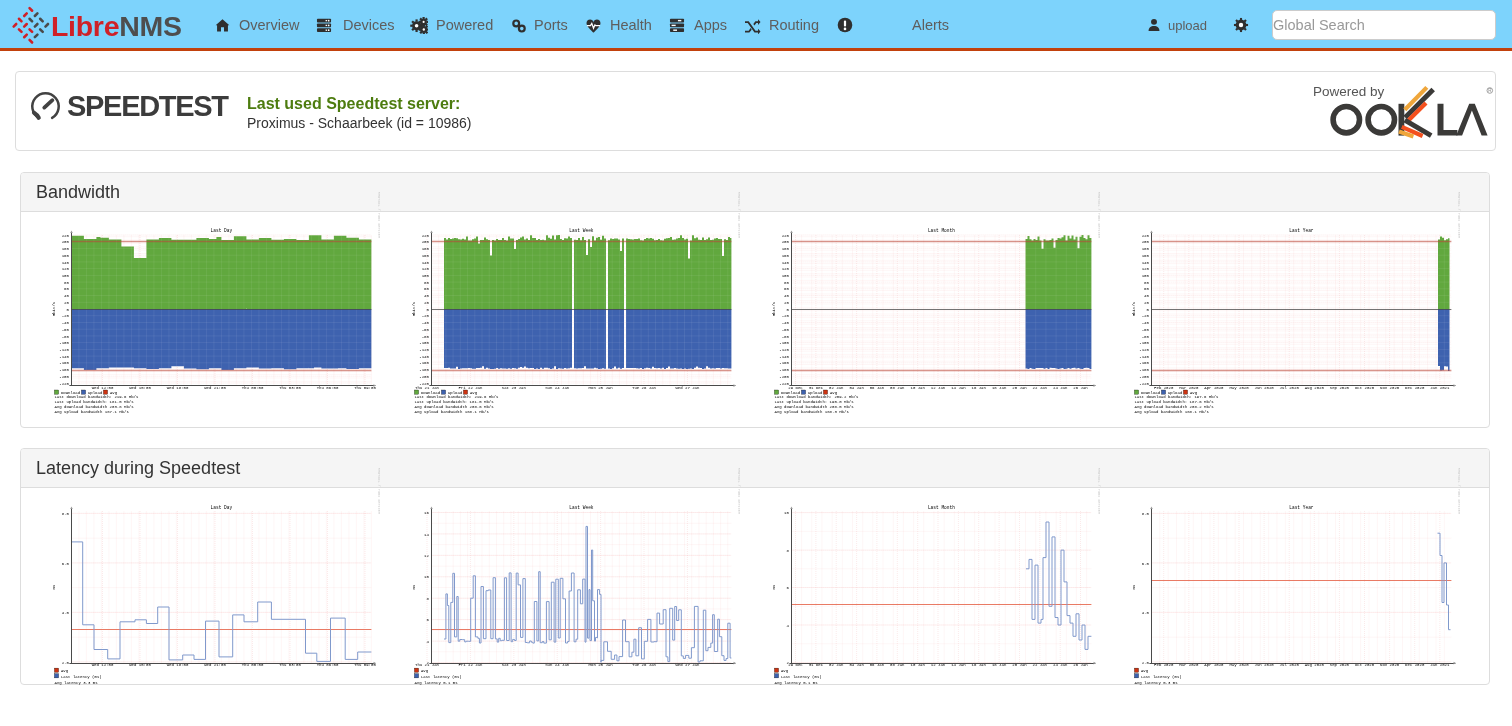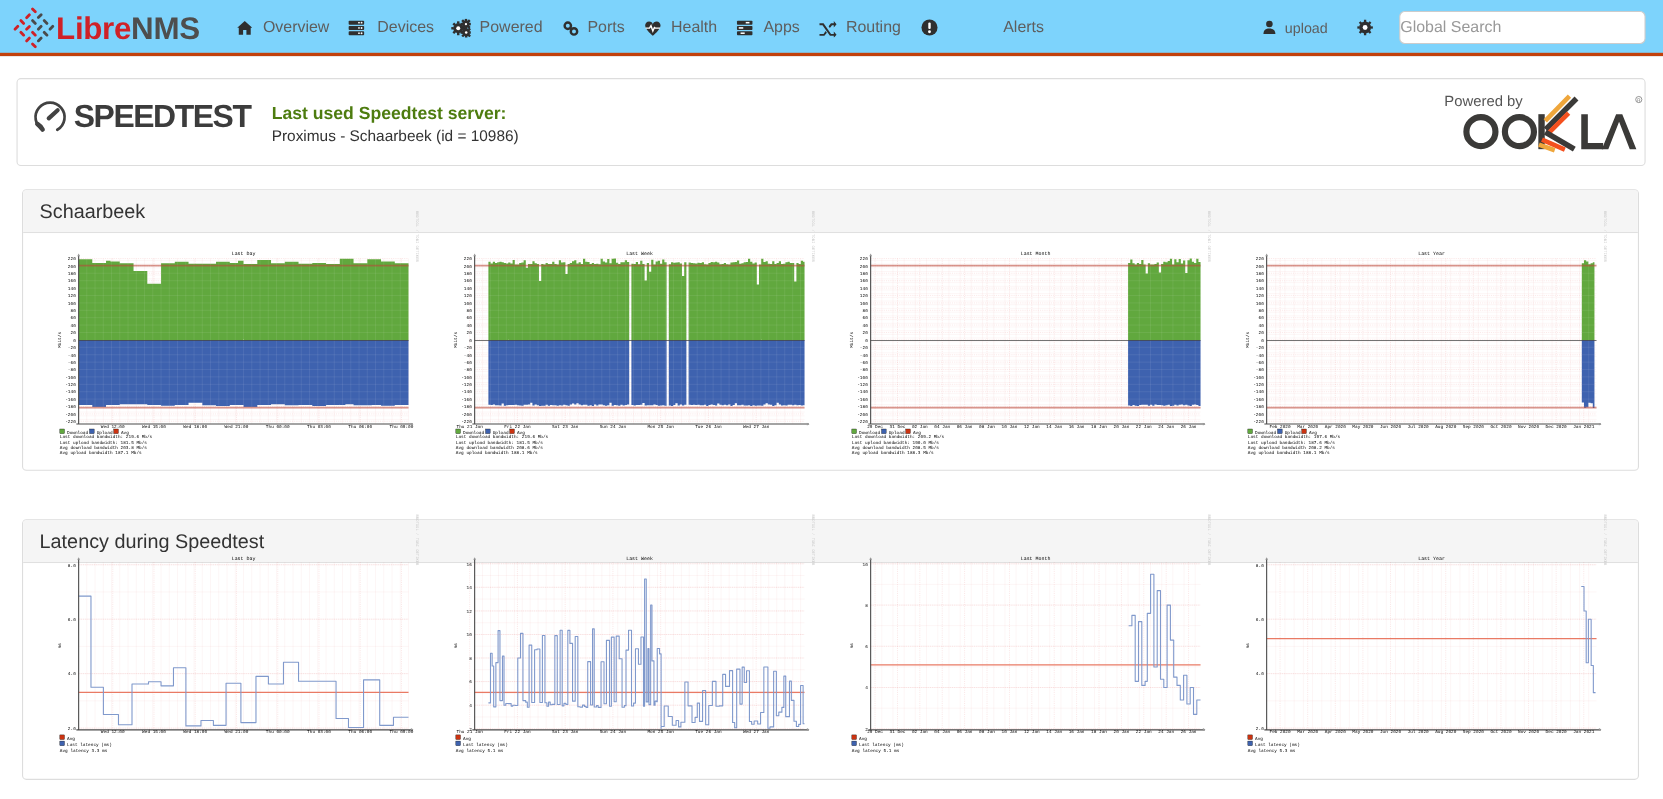--- a/index.html
+++ b/index.html
@@ -175,24 +175,24 @@
         <path d="M99.0 51.5 L113.4 56.6" stroke="#efa63b" stroke-width="4.2"></path>
       </g>
       <path d="M137.5 23.8 H143.5 V50.1 H157.4 V55.6 H137.5 Z" fill="#3b3a38"></path>
       <path d="M169.2 23.8 h5.6 L187.6 55.6 h-6 L171.9 30.6 162.1 55.6 h-5.9 Z" fill="#3b3a38"></path>
       <circle cx="189.8" cy="10.5" r="2.8" stroke="#888" stroke-width="0.8" fill="none"></circle>
       <text x="189.8" y="12.3" font-size="4.5" text-anchor="middle" fill="#888" font-family="Liberation Sans">R</text>
     </svg>
 
 <div class="panel" style="left:20px;top:172px;width:1470px;height:256px">
   <div class="phead">
-        <span class="ptitle">Schaarbeek</span>
+        <span class="ptitle">Bandwidth</span>
       </div>
 </div>
-<div class="panel" style="left:20px;top:472px;width:1470px;height:237px">
+<div class="panel" style="left:20px;top:448px;width:1470px;height:237px">
   <div class="phead">
         <span class="ptitle">Latency during Speedtest</span>
       </div>
 </div>
 <svg width="1512" height="726" viewBox="0 0 1512 726" style="position:absolute;left:0;top:0">
       <path d="M71.4 235.0V385.5M78.9 235.0V385.5M86.4 235.0V385.5M93.9 235.0V385.5M101.4 235.0V385.5M108.9 235.0V385.5M116.4 235.0V385.5M123.9 235.0V385.5M131.4 235.0V385.5M138.9 235.0V385.5M146.4 235.0V385.5M153.9 235.0V385.5M161.4 235.0V385.5M168.9 235.0V385.5M176.4 235.0V385.5M183.9 235.0V385.5M191.4 235.0V385.5M198.9 235.0V385.5M206.4 235.0V385.5M213.9 235.0V385.5M221.4 235.0V385.5M228.9 235.0V385.5M236.4 235.0V385.5M243.9 235.0V385.5M251.4 235.0V385.5M258.9 235.0V385.5M266.4 235.0V385.5M273.9 235.0V385.5M281.4 235.0V385.5M288.9 235.0V385.5M296.4 235.0V385.5M303.9 235.0V385.5M311.4 235.0V385.5M318.9 235.0V385.5M326.4 235.0V385.5M333.9 235.0V385.5M341.4 235.0V385.5M348.9 235.0V385.5M356.4 235.0V385.5M363.9 235.0V385.5M371.4 235.0V385.5" stroke="rgba(235,140,140,0.11)" fill="none" stroke-width="0.7"></path>
       <path d="M102.5 235.0V385.5M140.0 235.0V385.5M177.5 235.0V385.5M215.0 235.0V385.5M252.5 235.0V385.5M290.0 235.0V385.5M327.5 235.0V385.5M365.0 235.0V385.5" stroke="rgba(225,95,95,0.17)" fill="none" stroke-width="0.8" stroke-dasharray="1,1"></path>
       <path d="M71.4 381.3H371.4M71.4 378.0H371.4M71.4 374.6H371.4M71.4 371.2H371.4M71.4 367.9H371.4M71.4 364.5H371.4M71.4 361.1H371.4M71.4 357.8H371.4M71.4 354.4H371.4M71.4 351.1H371.4M71.4 347.7H371.4M71.4 344.3H371.4M71.4 341.0H371.4M71.4 337.6H371.4M71.4 334.2H371.4M71.4 330.9H371.4M71.4 327.5H371.4M71.4 324.1H371.4M71.4 320.8H371.4M71.4 317.4H371.4M71.4 314.0H371.4M71.4 310.7H371.4M71.4 307.3H371.4M71.4 304.0H371.4M71.4 300.6H371.4M71.4 297.2H371.4M71.4 293.9H371.4M71.4 290.5H371.4M71.4 287.1H371.4M71.4 283.8H371.4M71.4 280.4H371.4M71.4 277.0H371.4M71.4 273.7H371.4M71.4 270.3H371.4M71.4 266.9H371.4M71.4 263.6H371.4M71.4 260.2H371.4M71.4 256.9H371.4M71.4 253.5H371.4M71.4 250.1H371.4M71.4 246.8H371.4M71.4 243.4H371.4M71.4 240.0H371.4M71.4 236.7H371.4" stroke="rgba(235,140,140,0.11)" fill="none" stroke-width="0.7"></path>
       <path d="M71.4 383.0H371.4M71.4 376.3H371.4M71.4 369.6H371.4M71.4 362.8H371.4M71.4 356.1H371.4M71.4 349.4H371.4M71.4 342.6H371.4M71.4 335.9H371.4M71.4 329.2H371.4M71.4 322.5H371.4M71.4 315.7H371.4M71.4 309.0H371.4M71.4 302.3H371.4M71.4 295.5H371.4M71.4 288.8H371.4M71.4 282.1H371.4M71.4 275.4H371.4M71.4 268.6H371.4M71.4 261.9H371.4M71.4 255.2H371.4M71.4 248.4H371.4M71.4 241.7H371.4M71.4 235.0H371.4" stroke="rgba(225,95,95,0.17)" fill="none" stroke-width="0.8" stroke-dasharray="1,1"></path>
       <path d="M71.4 309.0H83.9V235.7H71.4ZM83.9 309.0H96.4V239.0H83.9ZM96.4 309.0H108.9V237.7H96.4ZM108.9 309.0H121.4V239.4H108.9ZM121.4 309.0H133.9V246.4H121.4ZM133.9 309.0H146.4V257.9H133.9ZM146.4 309.0H158.9V239.4H146.4ZM158.9 309.0H171.4V238.0H158.9ZM171.4 309.0H183.9V239.7H171.4ZM183.9 309.0H196.4V239.7H183.9ZM196.4 309.0H208.9V238.0H196.4ZM208.9 309.0H221.4V239.0H208.9ZM221.4 309.0H233.9V240.0H221.4ZM233.9 309.0H246.4V236.3H233.9ZM246.4 309.0H258.9V239.4H246.4ZM258.9 309.0H271.4V238.0H258.9ZM271.4 309.0H283.9V239.7H271.4ZM283.9 309.0H296.4V239.0H283.9ZM296.4 309.0H308.9V240.0H296.4ZM308.9 309.0H321.4V235.3H308.9ZM321.4 309.0H333.9V239.4H321.4ZM333.9 309.0H346.4V235.7H333.9ZM346.4 309.0H358.9V237.7H346.4ZM358.9 309.0H371.4V239.4H358.9ZM96.4 309.0H100.4V237.0H96.4ZM216.4 309.0H221.4V237.0H216.4ZM309.0 309.0H314.0V235.3H309.0ZM334.0 309.0H338.0V237.0H334.0Z" fill="#61a83e"></path>

